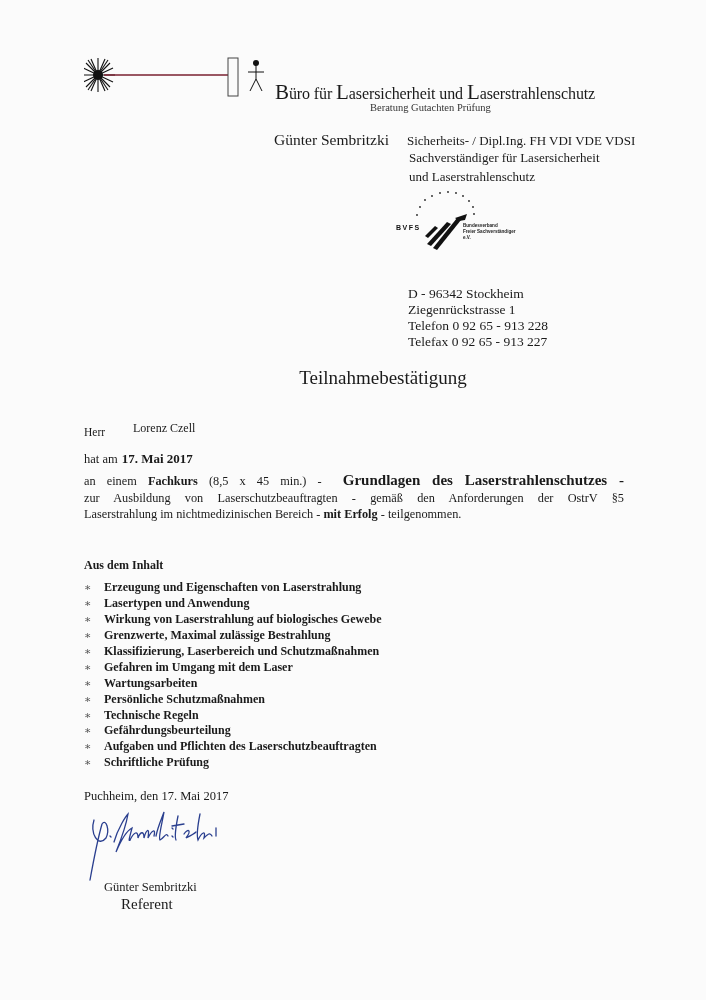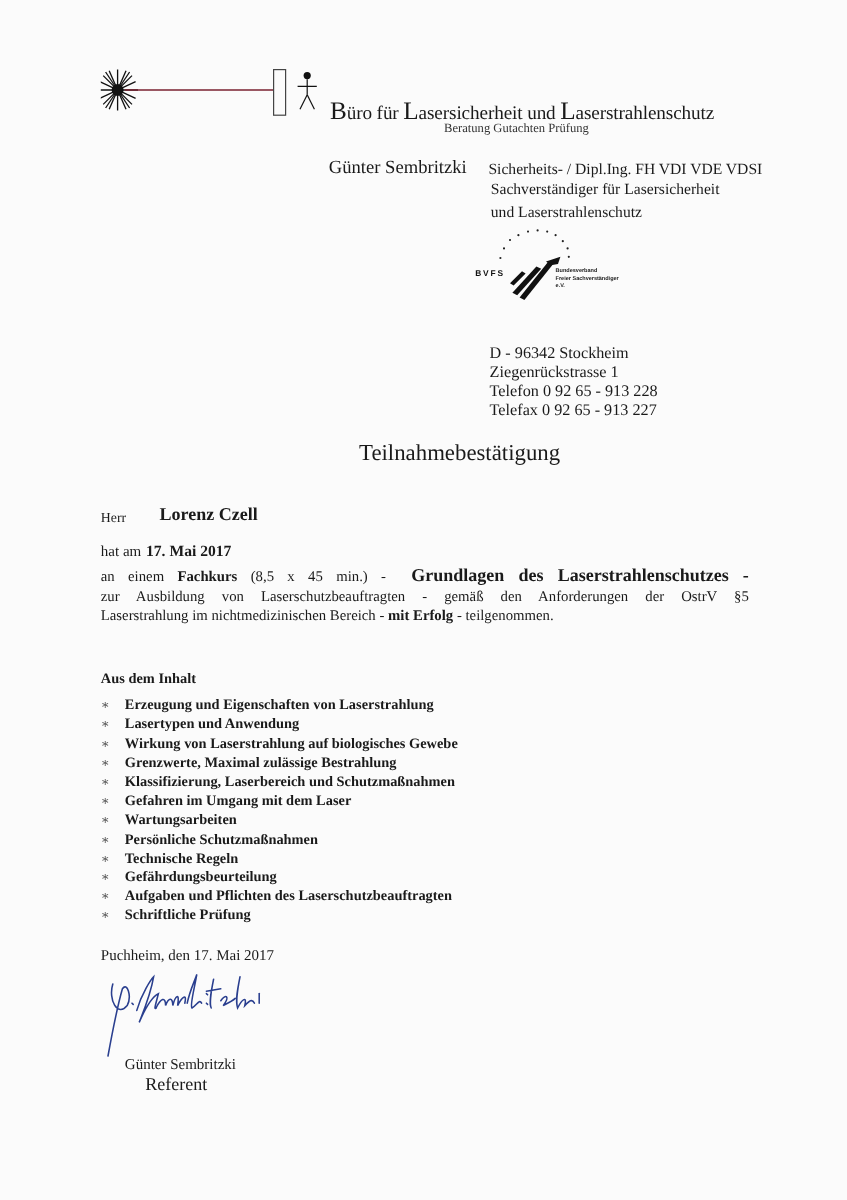--- a/index.html
+++ b/index.html
@@ -18,21 +18,21 @@
     .office-sub { left: 370px; top: 102px; font-size: 10.5px; white-space: nowrap; color: #333; }
     .expert-name { left: 274px; top: 131px; font-size: 15.5px; white-space: nowrap; }
     .expert-title { left: 407px; top: 133px; font-size: 13px; white-space: nowrap; }
     .expert-line2 { left: 409px; top: 150px; font-size: 13px; white-space: nowrap; }
     .expert-line3 { left: 409px; top: 169px; font-size: 13px; white-space: nowrap; }
     .bvfs-svg { left: 395px; top: 188px; width: 140px; height: 66px; }
     .addr { left: 408px; font-size: 13.5px; white-space: nowrap; }
     .doc-title { left: 0; width: 706px; top: 367px; text-align: center; font-size: 19px; font-weight: normal; padding-left: 0px; }
     .doc-title span { position: relative; left: 30px; }
     .herr { left: 84px; top: 426px; font-size: 11.5px; }
-    .name { left: 133px; top: 421px; font-size: 15px; font-weight: bold; }
+    .name { left: 133px; top: 421px; font-size: 12px; font-weight: normal; }
     .hatam { left: 84px; top: 451px; font-size: 12.5px; white-space: nowrap; }
     .hatam b { font-size: 13px; margin-left: 4px; }
     .para { left: 84px; top: 472px; width: 540px; font-size: 12.3px; line-height: 16.5px; }
     .para .line { white-space: nowrap; display: block; text-align: justify; text-align-last: justify; }
     .para .big { font-size: 15px; font-weight: bold; margin-left: 10px; }
     .content-head { left: 84px; top: 558px; font-size: 12px; font-weight: bold; }
     .topics { left: 84px; top: 580px; list-style: none; margin: 0; padding: 0; }
     .topics li { height: 15.9px; font-size: 12px; font-weight: bold; white-space: nowrap; display: flex; align-items: center; }
     .topics .star { width: 20px; font-weight: normal; color: #555; font-size: 11px; }
     .place-date { left: 84px; top: 789px; font-size: 12.5px; white-space: nowrap; }

